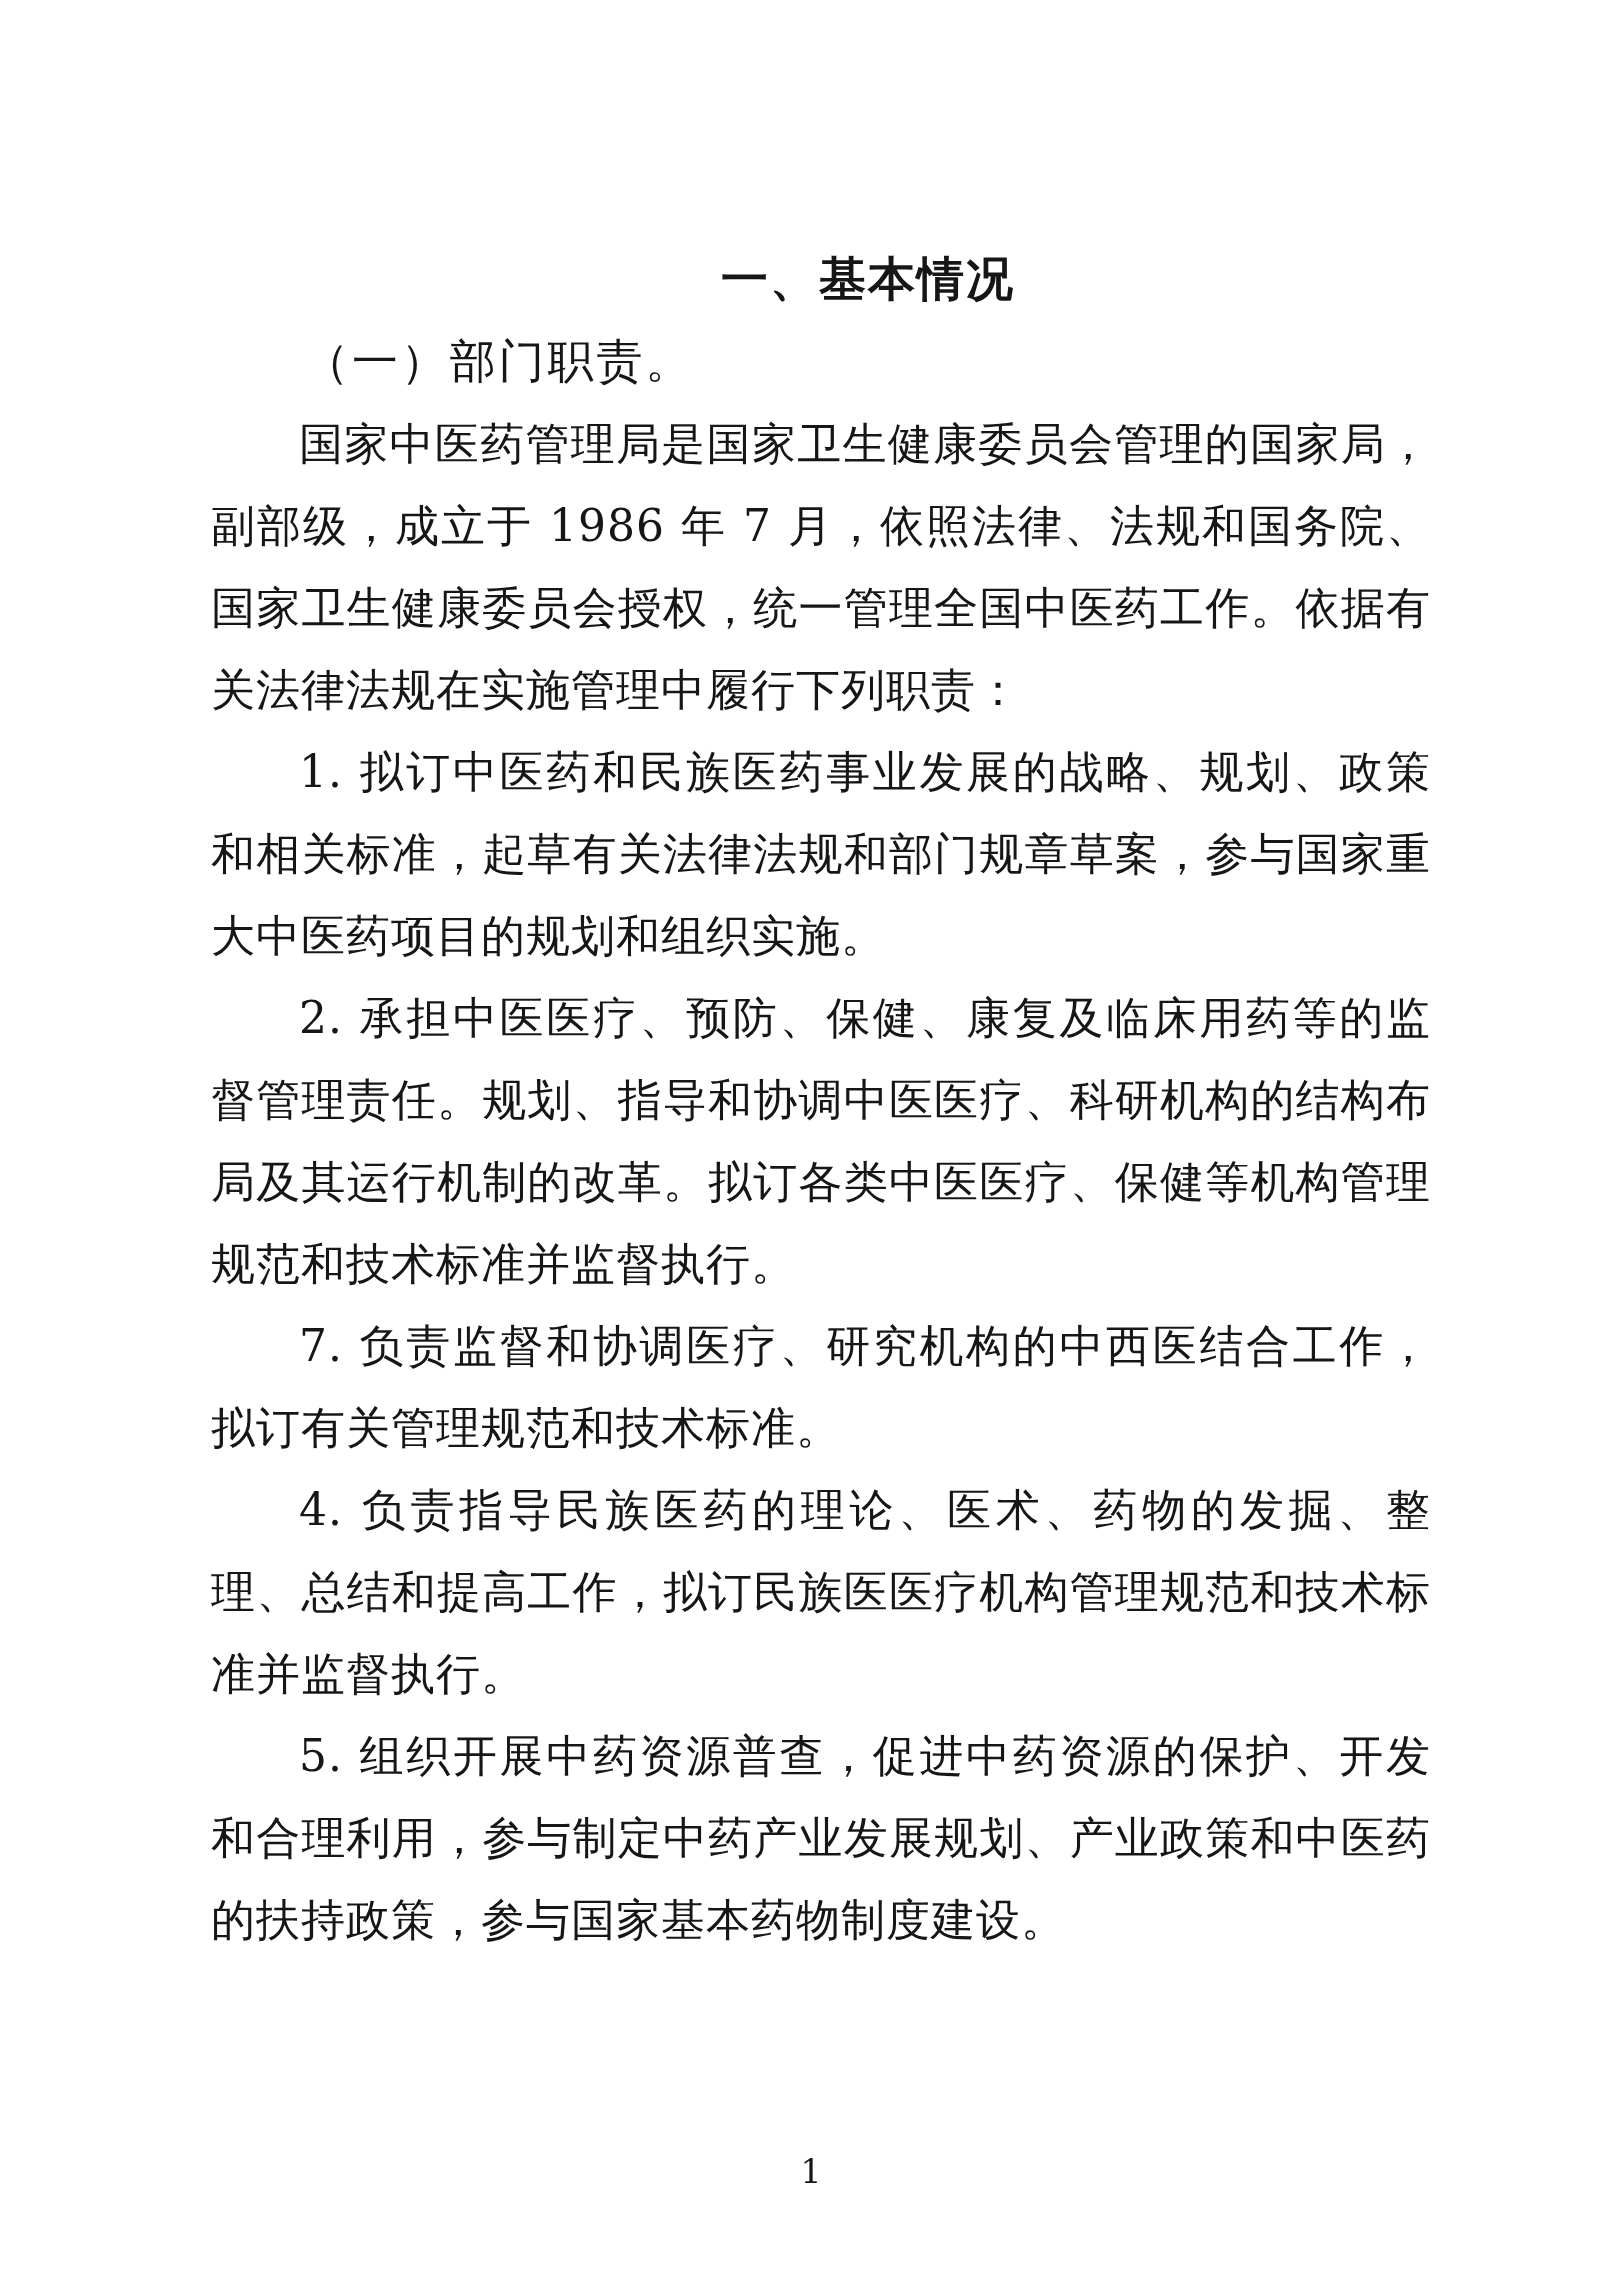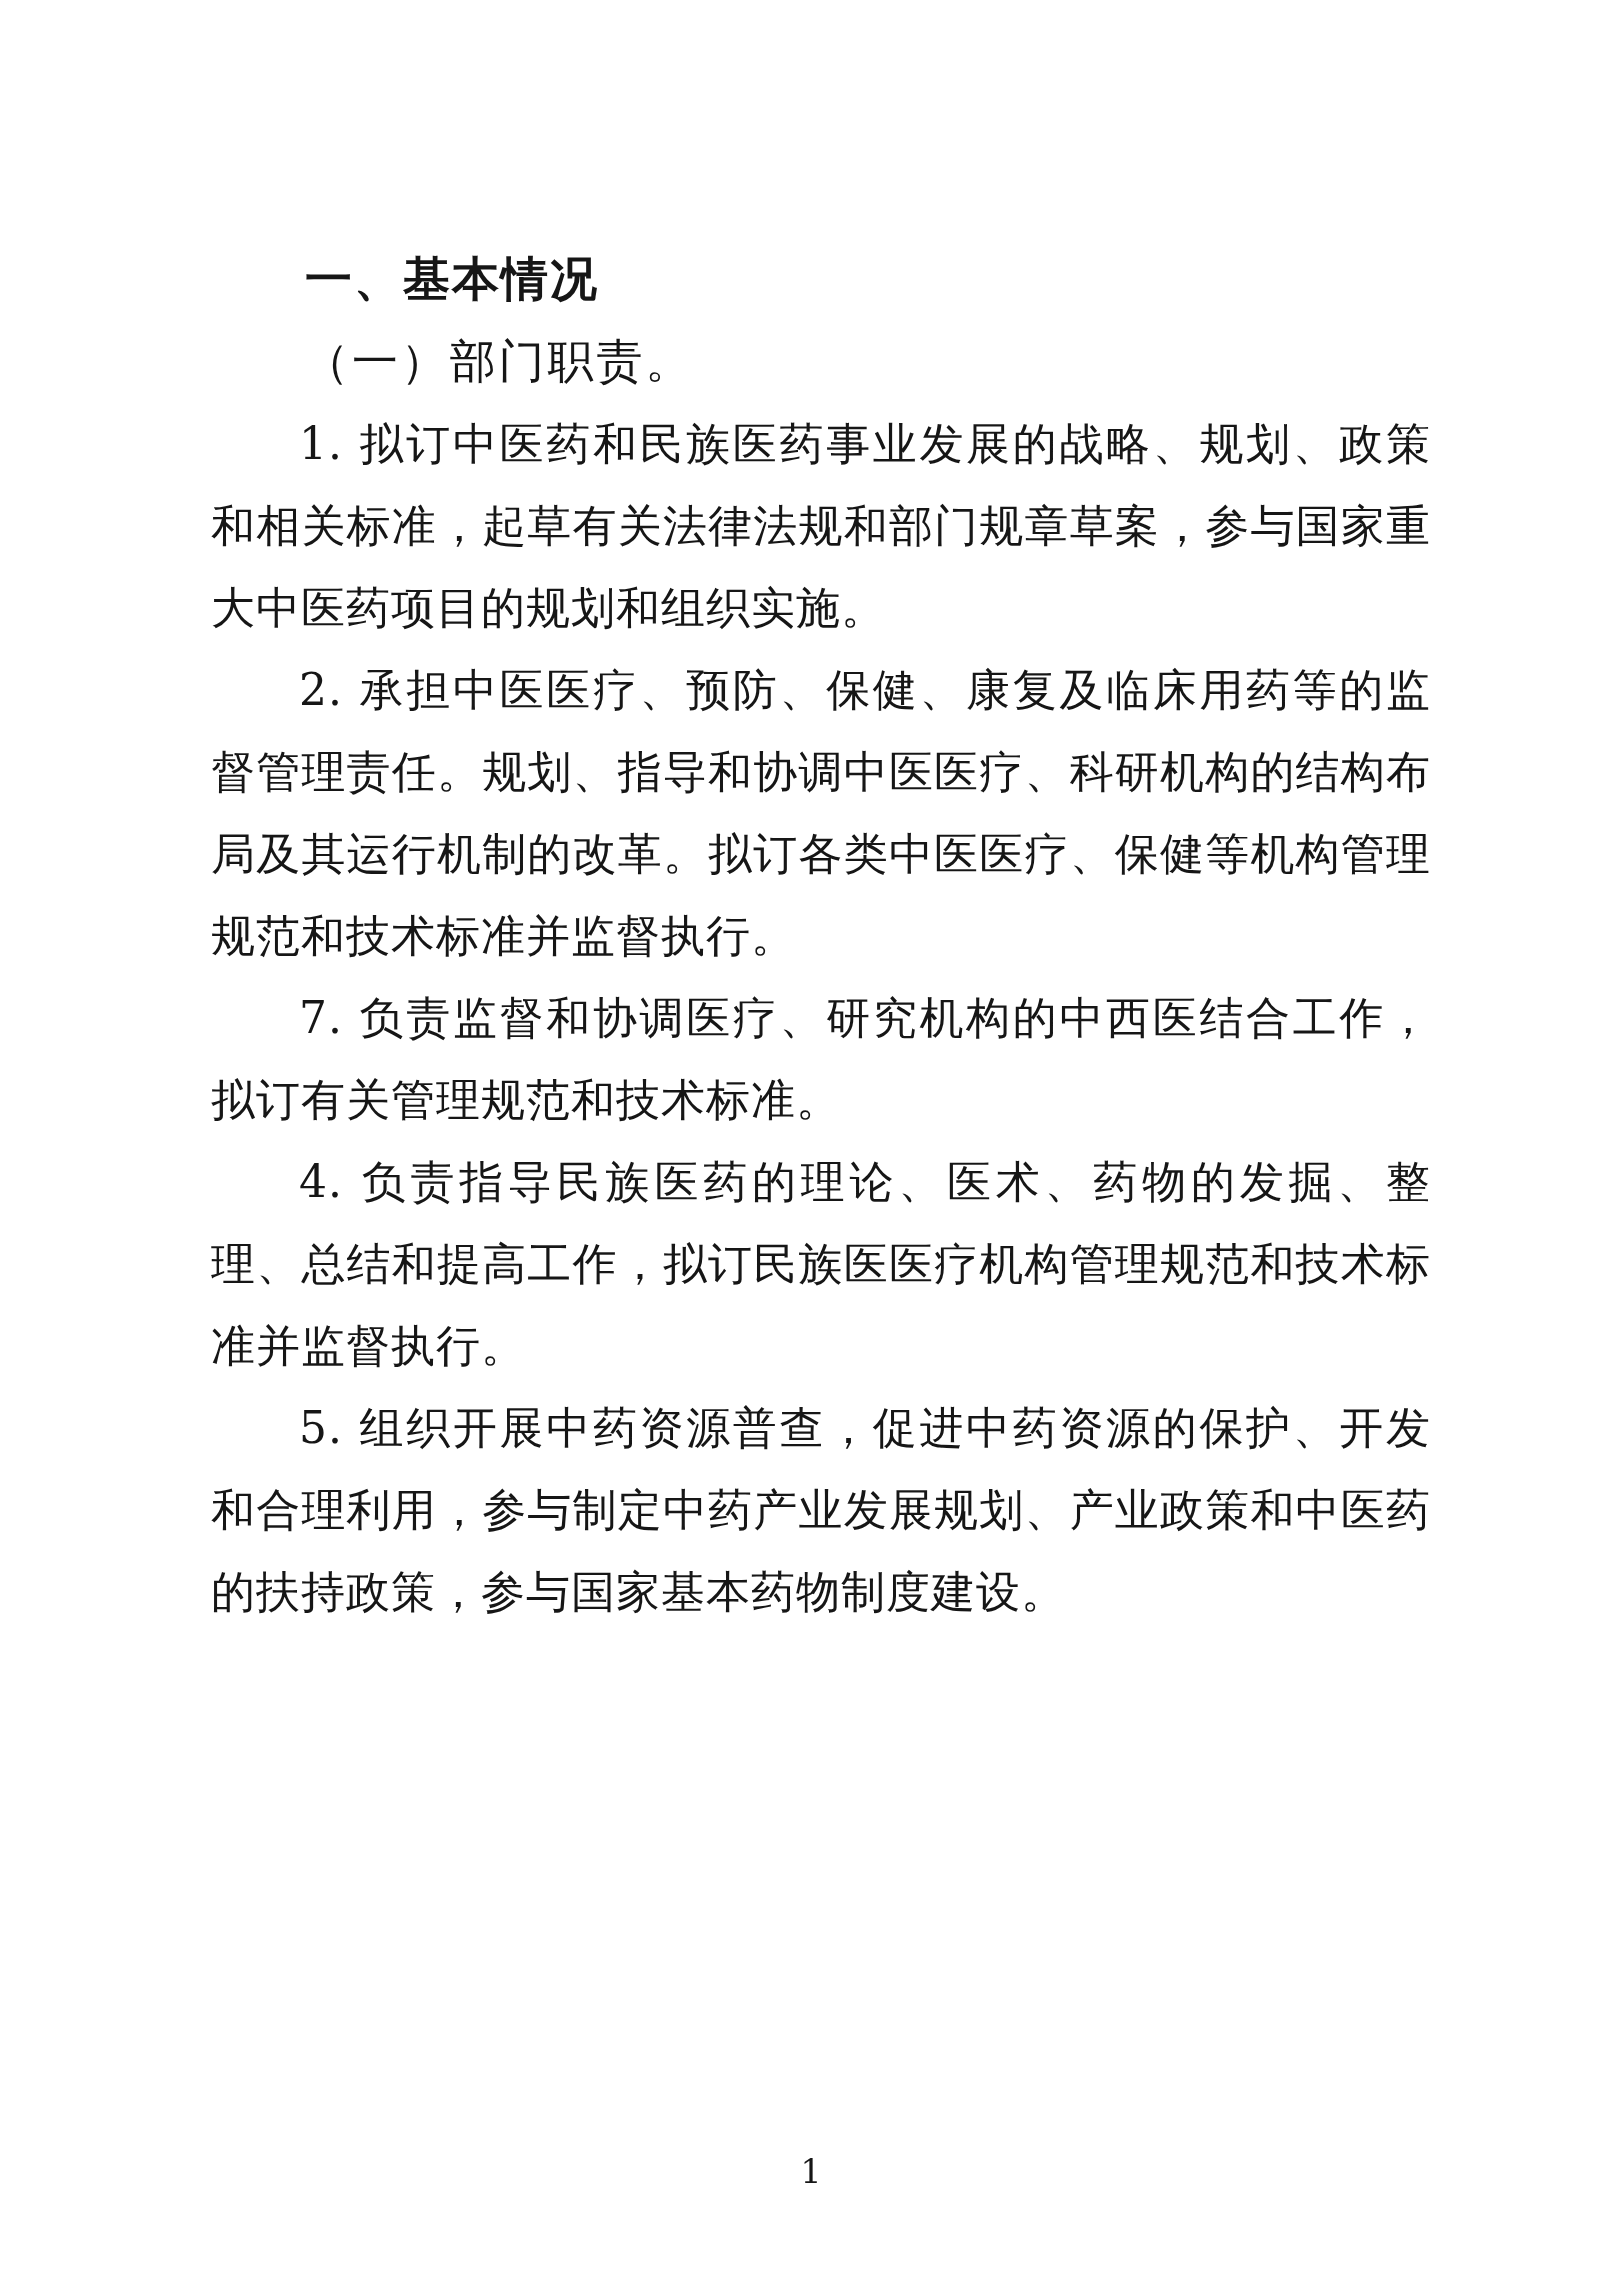--- a/index.html
+++ b/index.html
@@ -23,20 +23,21 @@
     width: 1220px;
   }
   .h1 {
     font-family: "DejaVu Sans", "Liberation Sans", sans-serif;
     font-weight: bold;
     font-size: 47px;
     line-height: 83px;
     text-indent: 2em;
     letter-spacing: 2px;
     margin: 0;
+    text-align: center;
   }
   .h2 {
     font-family: "DejaVu Serif", "Liberation Serif", serif;
     font-weight: normal;
     font-size: 46px;
     line-height: 83px;
     text-indent: 2em;
     letter-spacing: 2.9px;
     margin: 0;
   }
@@ -61,20 +62,21 @@
     line-height: 39px;
   }
 </style>
 </head>
 <body>
 
 <div class="page">
   <div class="content">
     <h1 class="h1">一、基本情况</h1>
     <h2 class="h2">（一）部门职责。</h2>
+    <p class="para">国家中医药管理局是国家卫生健康委员会管理的国家局，副部级，成立于 1986 年 7 月，依照法律、法规和国务院、国家卫生健康委员会授权，统一管理全国中医药工作。依据有关法律法规在实施管理中履行下列职责：</p>
     <p class="para">1. 拟订中医药和民族医药事业发展的战略、规划、政策和相关标准，起草有关法律法规和部门规章草案，参与国家重大中医药项目的规划和组织实施。</p>
     <p class="para">2. 承担中医医疗、预防、保健、康复及临床用药等的监督管理责任。规划、指导和协调中医医疗、科研机构的结构布局及其运行机制的改革。拟订各类中医医疗、保健等机构管理规范和技术标准并监督执行。</p>
     <p class="para">7. 负责监督和协调医疗、研究机构的中西医结合工作，拟订有关管理规范和技术标准。</p>
     <p class="para">4. 负责指导民族医药的理论、医术、药物的发掘、整理、总结和提高工作，拟订民族医医疗机构管理规范和技术标准并监督执行。</p>
     <p class="para">5. 组织开展中药资源普查，促进中药资源的保护、开发和合理利用，参与制定中药产业发展规划、产业政策和中医药的扶持政策，参与国家基本药物制度建设。</p>
   </div>
 
   <div class="page-number">1</div>
 </div>
 

